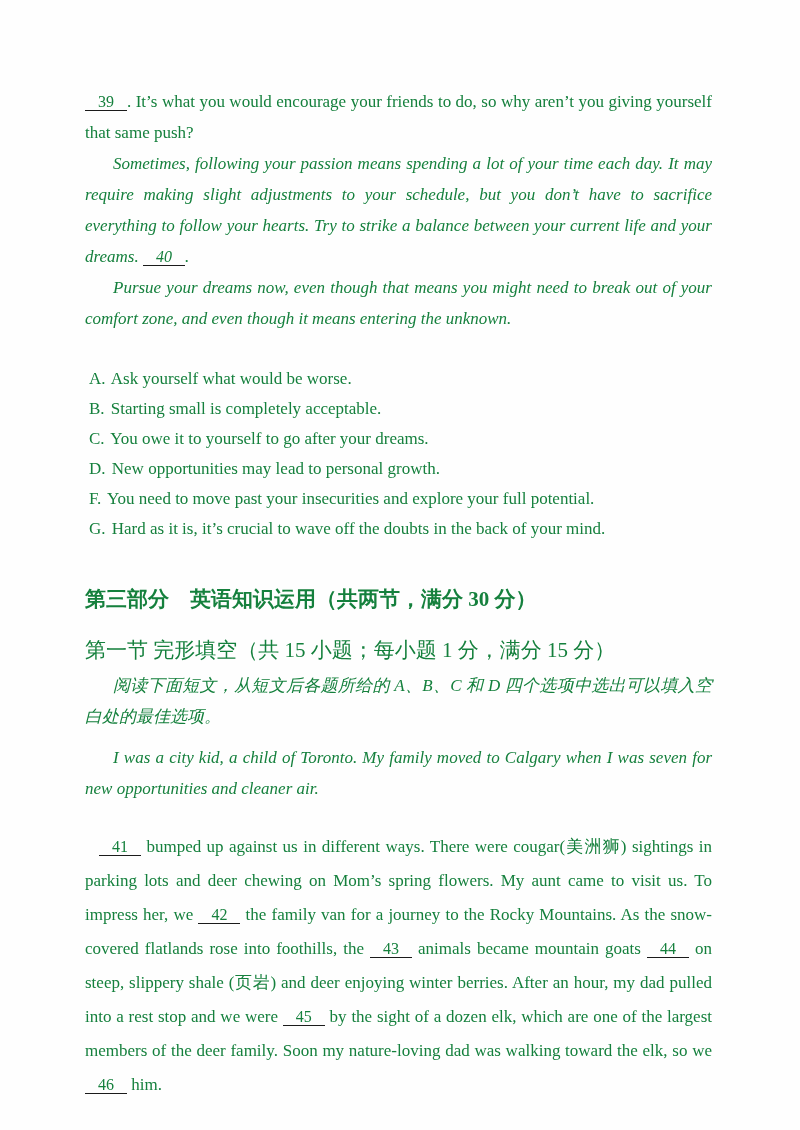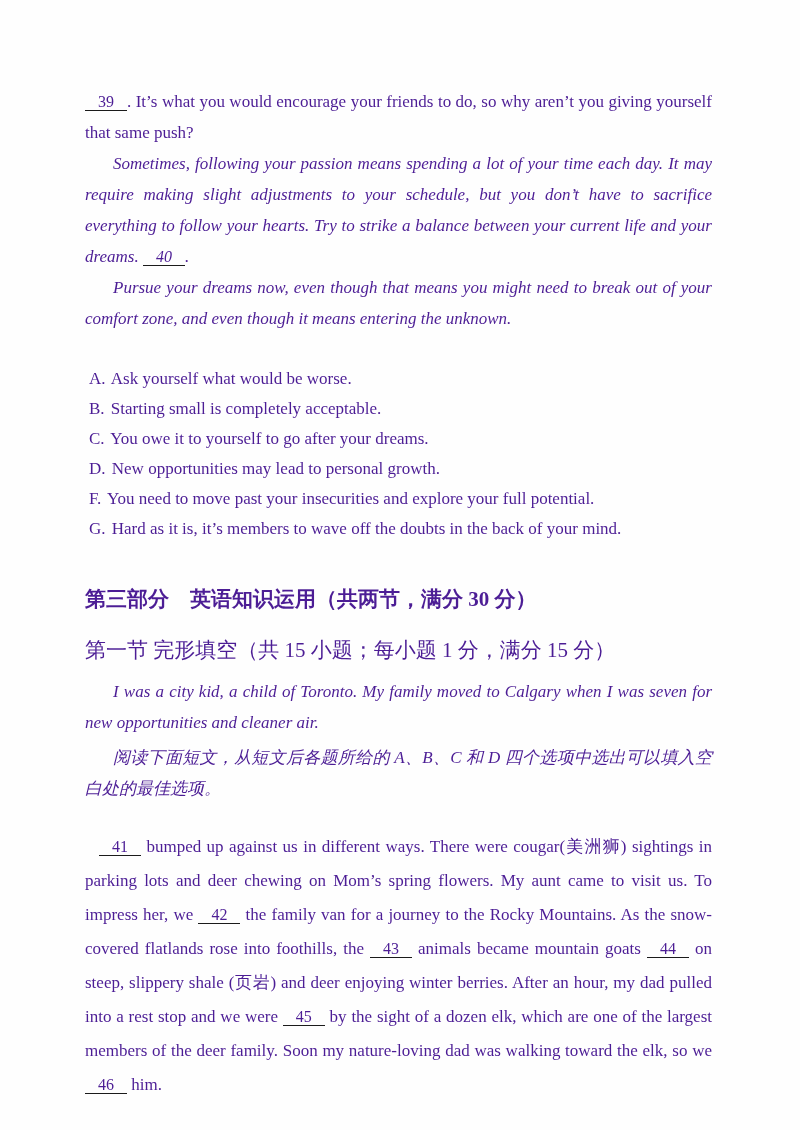--- a/index.html
+++ b/index.html
@@ -9,21 +9,21 @@
     height: 1130px;
     background: #fefefe;
     overflow: hidden;
   }
 
   .page {
     position: relative;
     width: 800px;
     height: 832px;
     background: #fefefe;
-    color: #4c1d95;
+    color: #15803d;
     font-family: "Liberation Serif", "DejaVu Serif", serif;
     font-size: 17px;
     padding: 86px 88px 0 85px;
   }
 
   .para {
     text-align: justify;
     line-height: 31px;
   }
 
@@ -86,32 +86,32 @@
     <p class="para indent"><span>Sometimes, following your passion means spending a lot of your time each day. It may require making slight adjustments to your schedule, but you don’t have to sacrifice everything to follow your hearts. Try to strike a balance between your current life and your dreams. </span><span class="blank">40</span><span>.</span></p>
 
     <p class="para indent">Pursue your dreams now, even though that means you might need to break out of your comfort zone, and even though it means entering the unknown.</p>
 
     <ul class="options">
       <li><span class="opt-label">A.</span> <span>Ask yourself what would be worse.</span></li>
       <li><span class="opt-label">B.</span> <span>Starting small is completely acceptable.</span></li>
       <li><span class="opt-label">C.</span> <span>You owe it to yourself to go after your dreams.</span></li>
       <li><span class="opt-label">D.</span> <span>New opportunities may lead to personal growth.</span></li>
       <li><span class="opt-label">F.</span> <span>You need to move past your insecurities and explore your full potential.</span></li>
-      <li><span class="opt-label">G.</span> <span>Hard as it is, it’s members to wave off the doubts in the back of your mind.</span></li>
+      <li><span class="opt-label">G.</span> <span>Hard as it is, it’s crucial to wave off the doubts in the back of your mind.</span></li>
     </ul>
 
   </section>
 
   <section>
 
     <h2 class="part-heading">第三部分　英语知识运用（共两节，满分 30 分）</h2>
 
     <h3 class="section-heading">第一节 完形填空（共 15 小题；每小题 1 分，满分 15 分）</h3>
 
+    <p class="para indent instruction">阅读下面短文，从短文后各题所给的 A、B、C 和 D 四个选项中选出可以填入空白处的最佳选项。</p>
+
     <p class="para indent cloze-p1">I was a city kid, a child of Toronto. My family moved to Calgary when I was seven for new opportunities and cleaner air.</p>
-
-    <p class="para indent instruction">阅读下面短文，从短文后各题所给的 A、B、C 和 D 四个选项中选出可以填入空白处的最佳选项。</p>
 
     <p class="para indent-sm cloze-passage"><span class="blank">41</span><span> bumped up against us in different ways. There were cougar(美洲狮) sightings in parking lots and deer chewing on Mom’s spring flowers. My aunt came to visit us. To impress her, we </span><span class="blank">42</span><span> the family van for a journey to the Rocky Mountains. As the snow-covered flatlands rose into foothills, the </span><span class="blank">43</span><span> animals became mountain goats </span><span class="blank">44</span><span> on steep, slippery shale (页岩) and deer enjoying winter berries. After an hour, my dad pulled into a rest stop and we were </span><span class="blank">45</span><span> by the sight of a dozen elk, which are one of the largest members of the deer family. Soon my nature-loving dad was walking toward the elk, so we </span><span class="blank">46</span><span> him.</span></p>
 
   </section>
 
 </div>
 
 </body></html>

